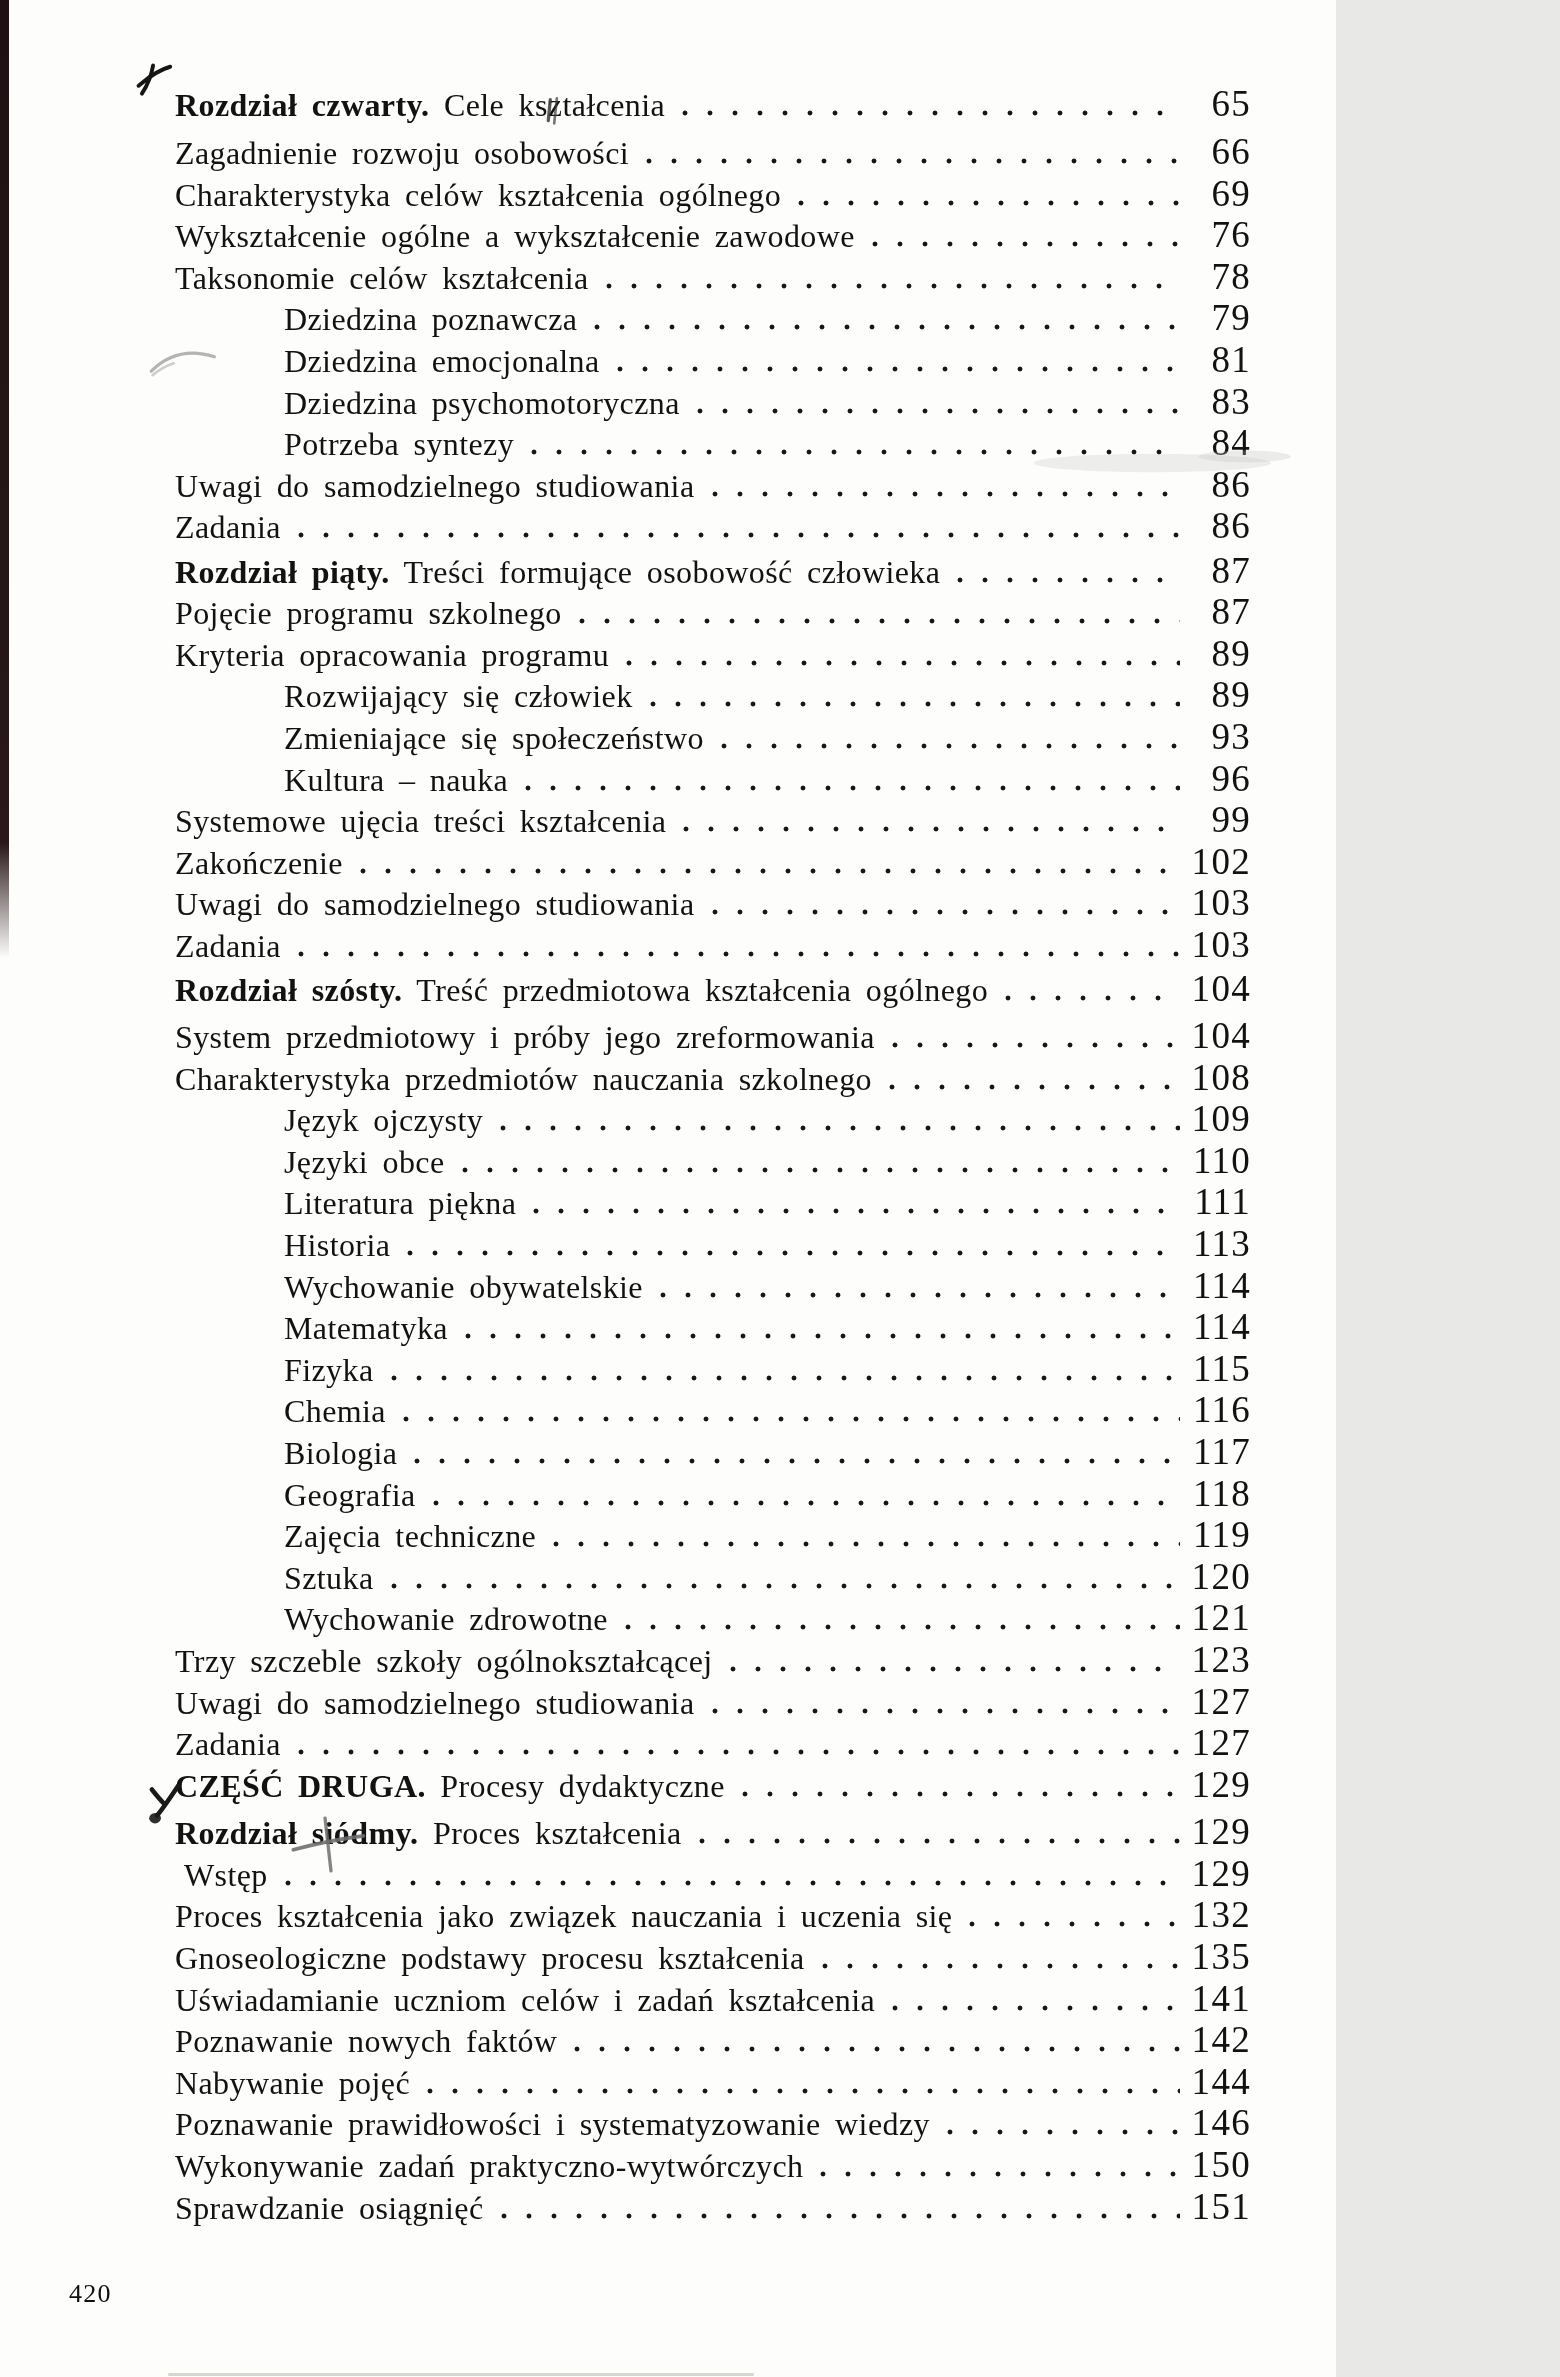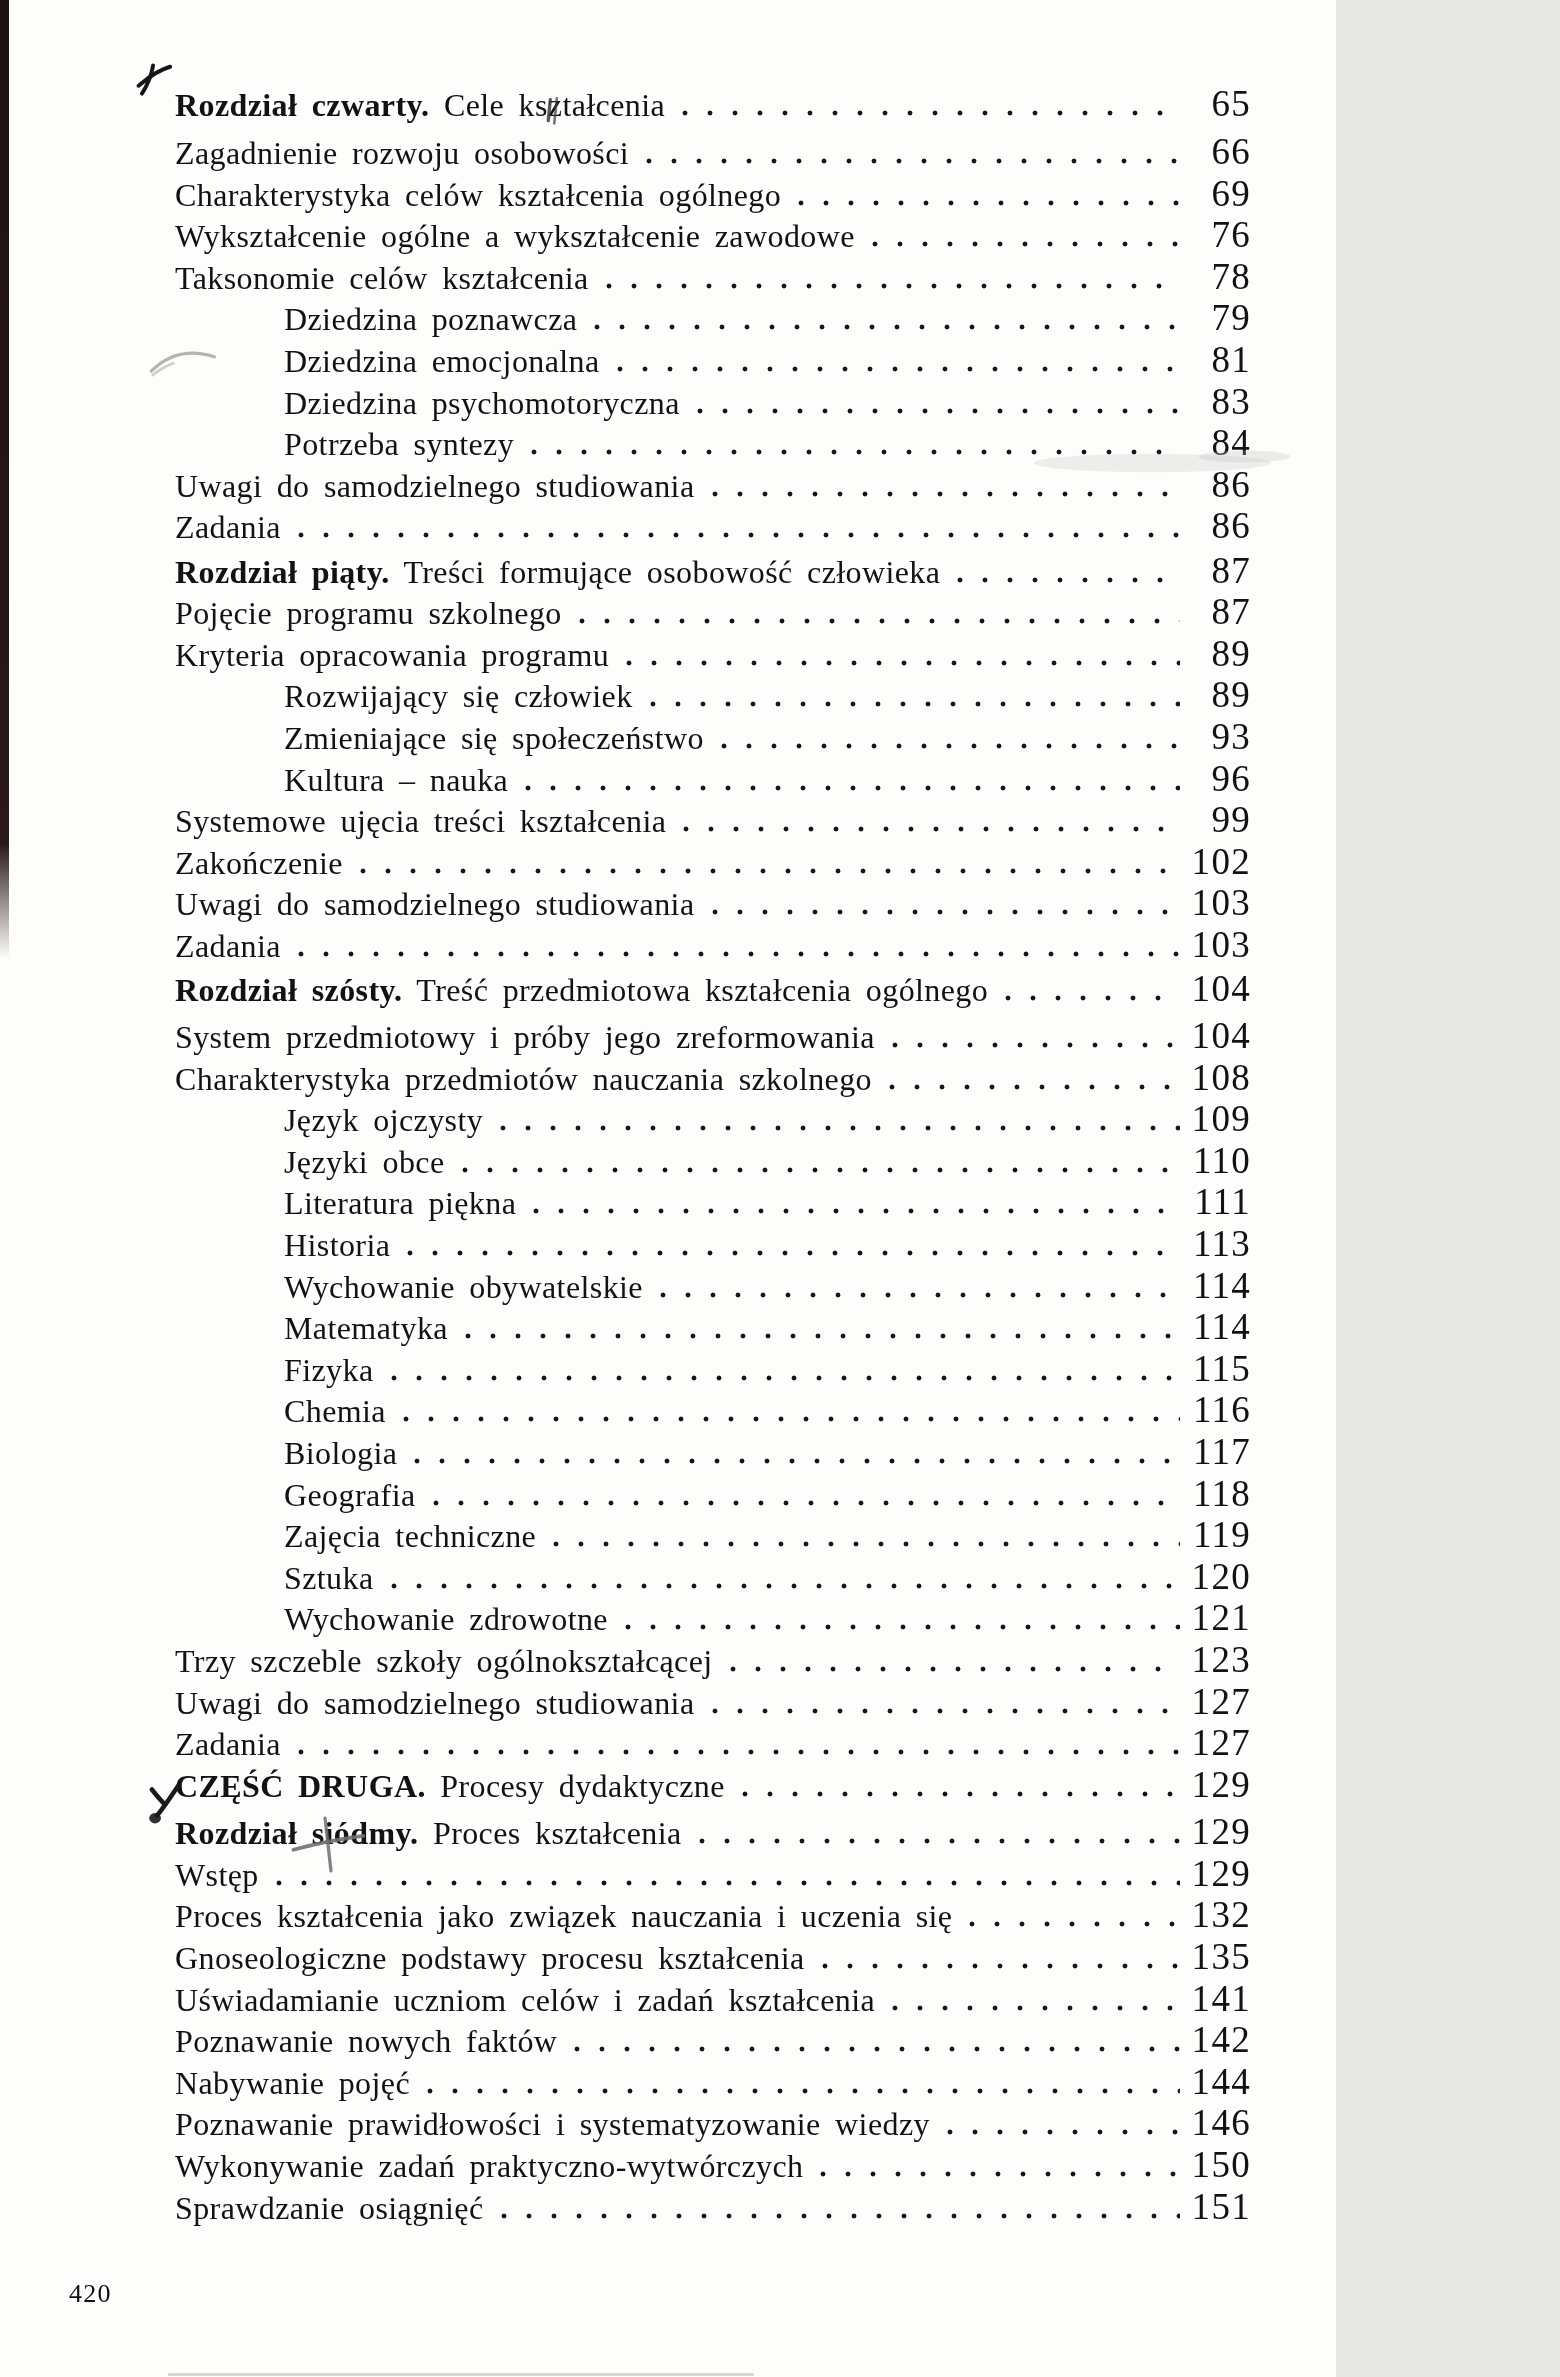--- a/index.html
+++ b/index.html
@@ -306,21 +306,21 @@
     <span class="leader"></span>
     <span class="pagenum">129</span>
   </div>
 
   <div class="row" style="margin-top: 14.5px;">
     <span class="label"><b class="b">Rozdział siódmy.</b><span class="rest"> Proces kształcenia</span></span>
     <span class="leader"></span>
     <span class="pagenum">129</span>
   </div>
 
-  <div class="row" style="margin-top: 5.3px;">
+  <div class="row" style="margin-top: 5.3px; margin-left: 9px;">
     <span class="label"><b class="b"></b><span class="rest">Wstęp</span></span>
     <span class="leader"></span>
     <span class="pagenum">129</span>
   </div>
 
   <div class="row">
     <span class="label"><b class="b"></b><span class="rest">Proces kształcenia jako związek nauczania i uczenia się</span></span>
     <span class="leader"></span>
     <span class="pagenum">132</span>
   </div>

